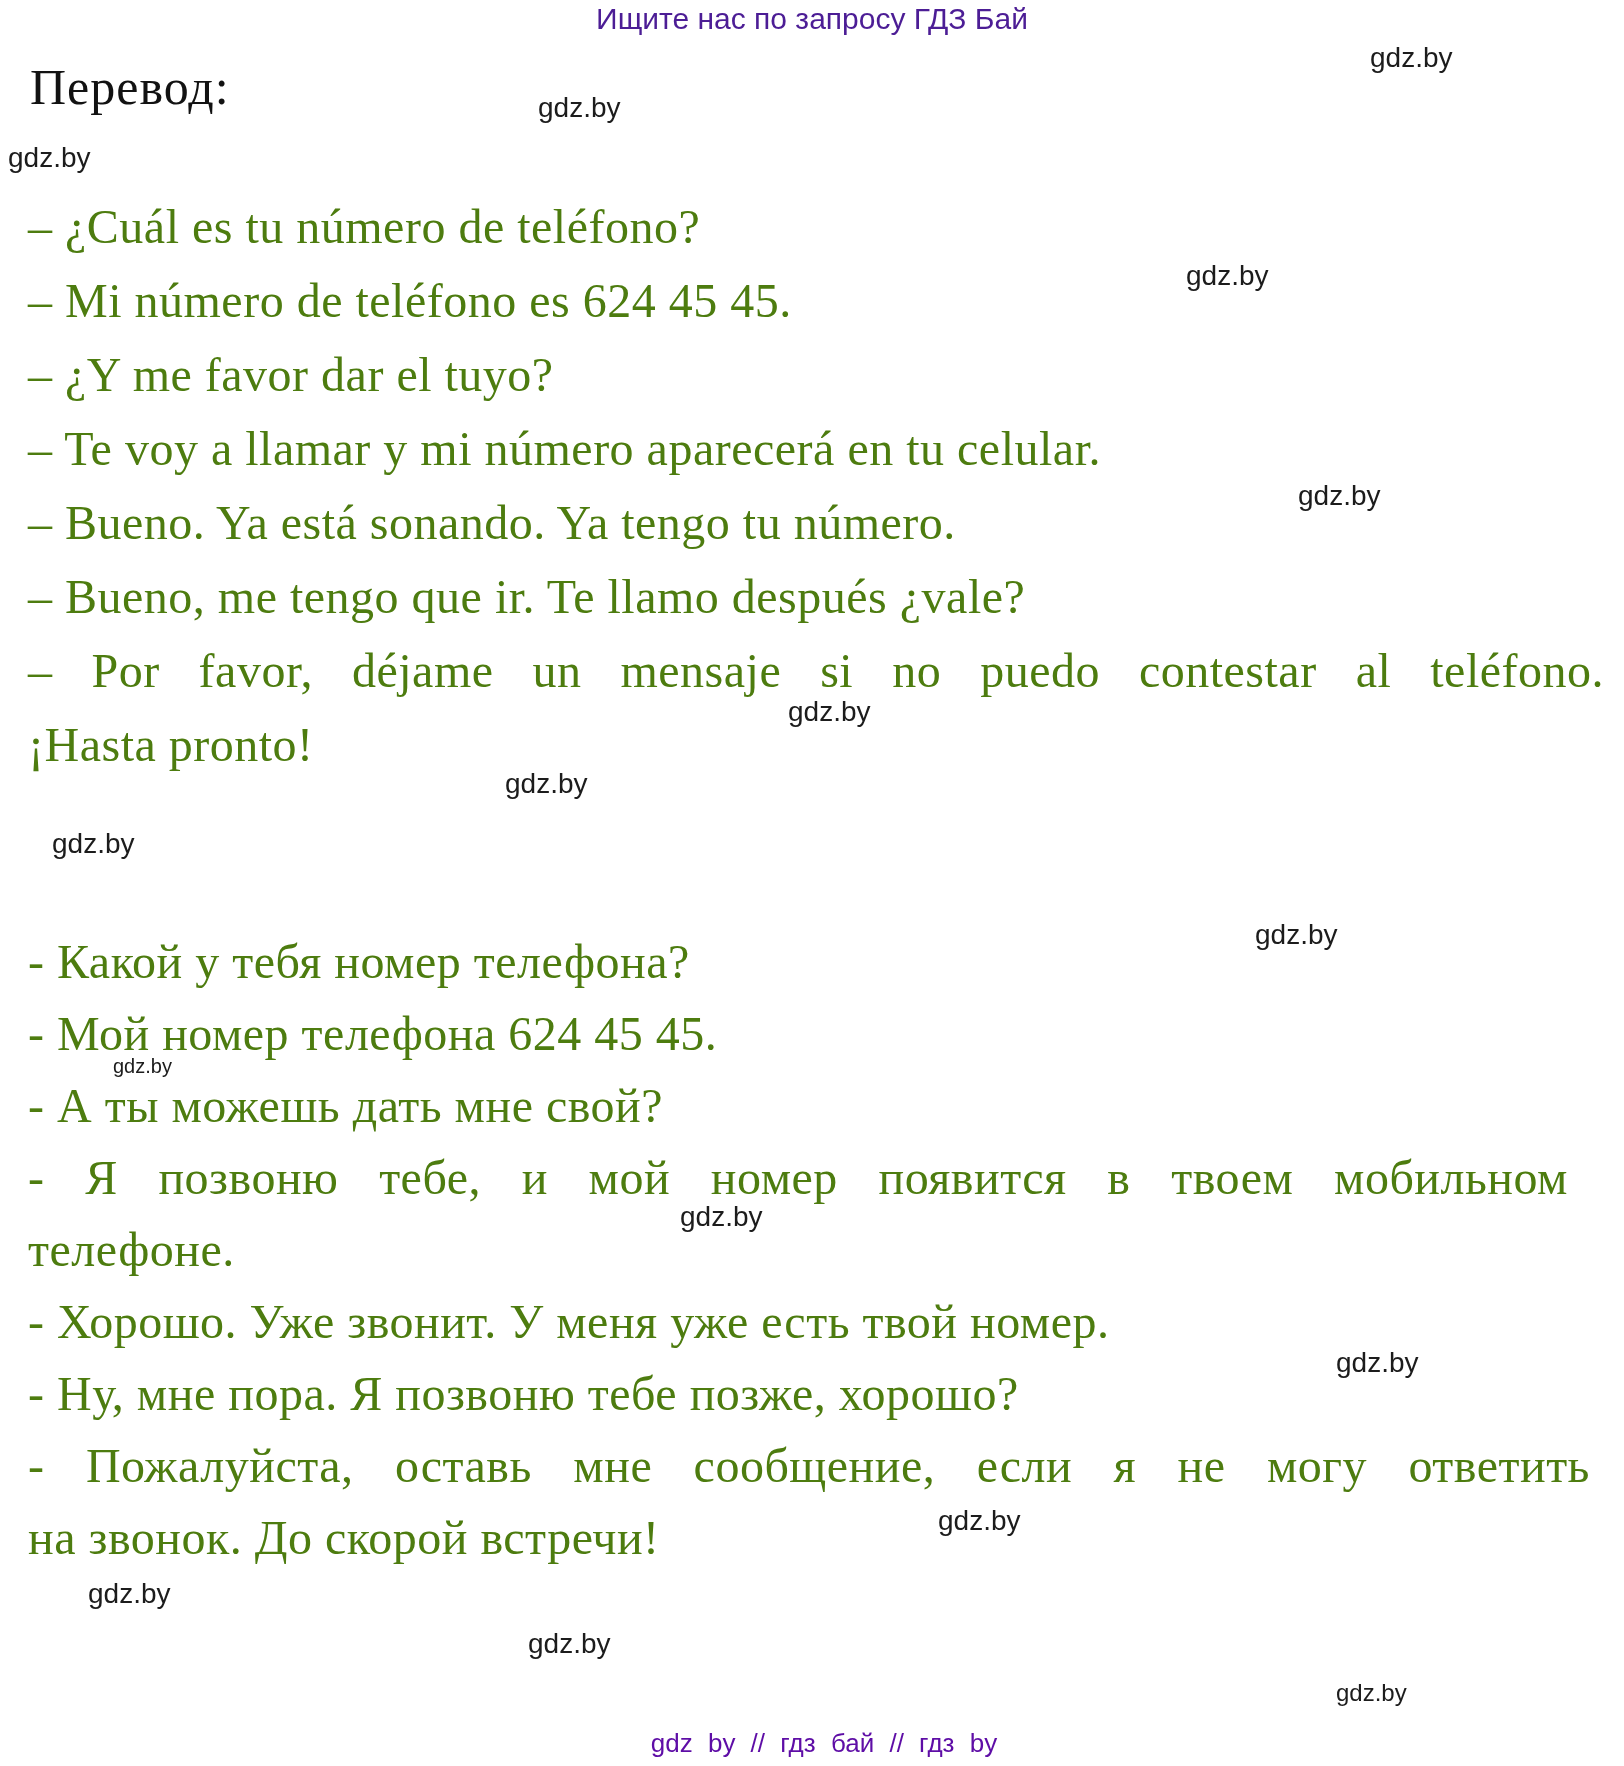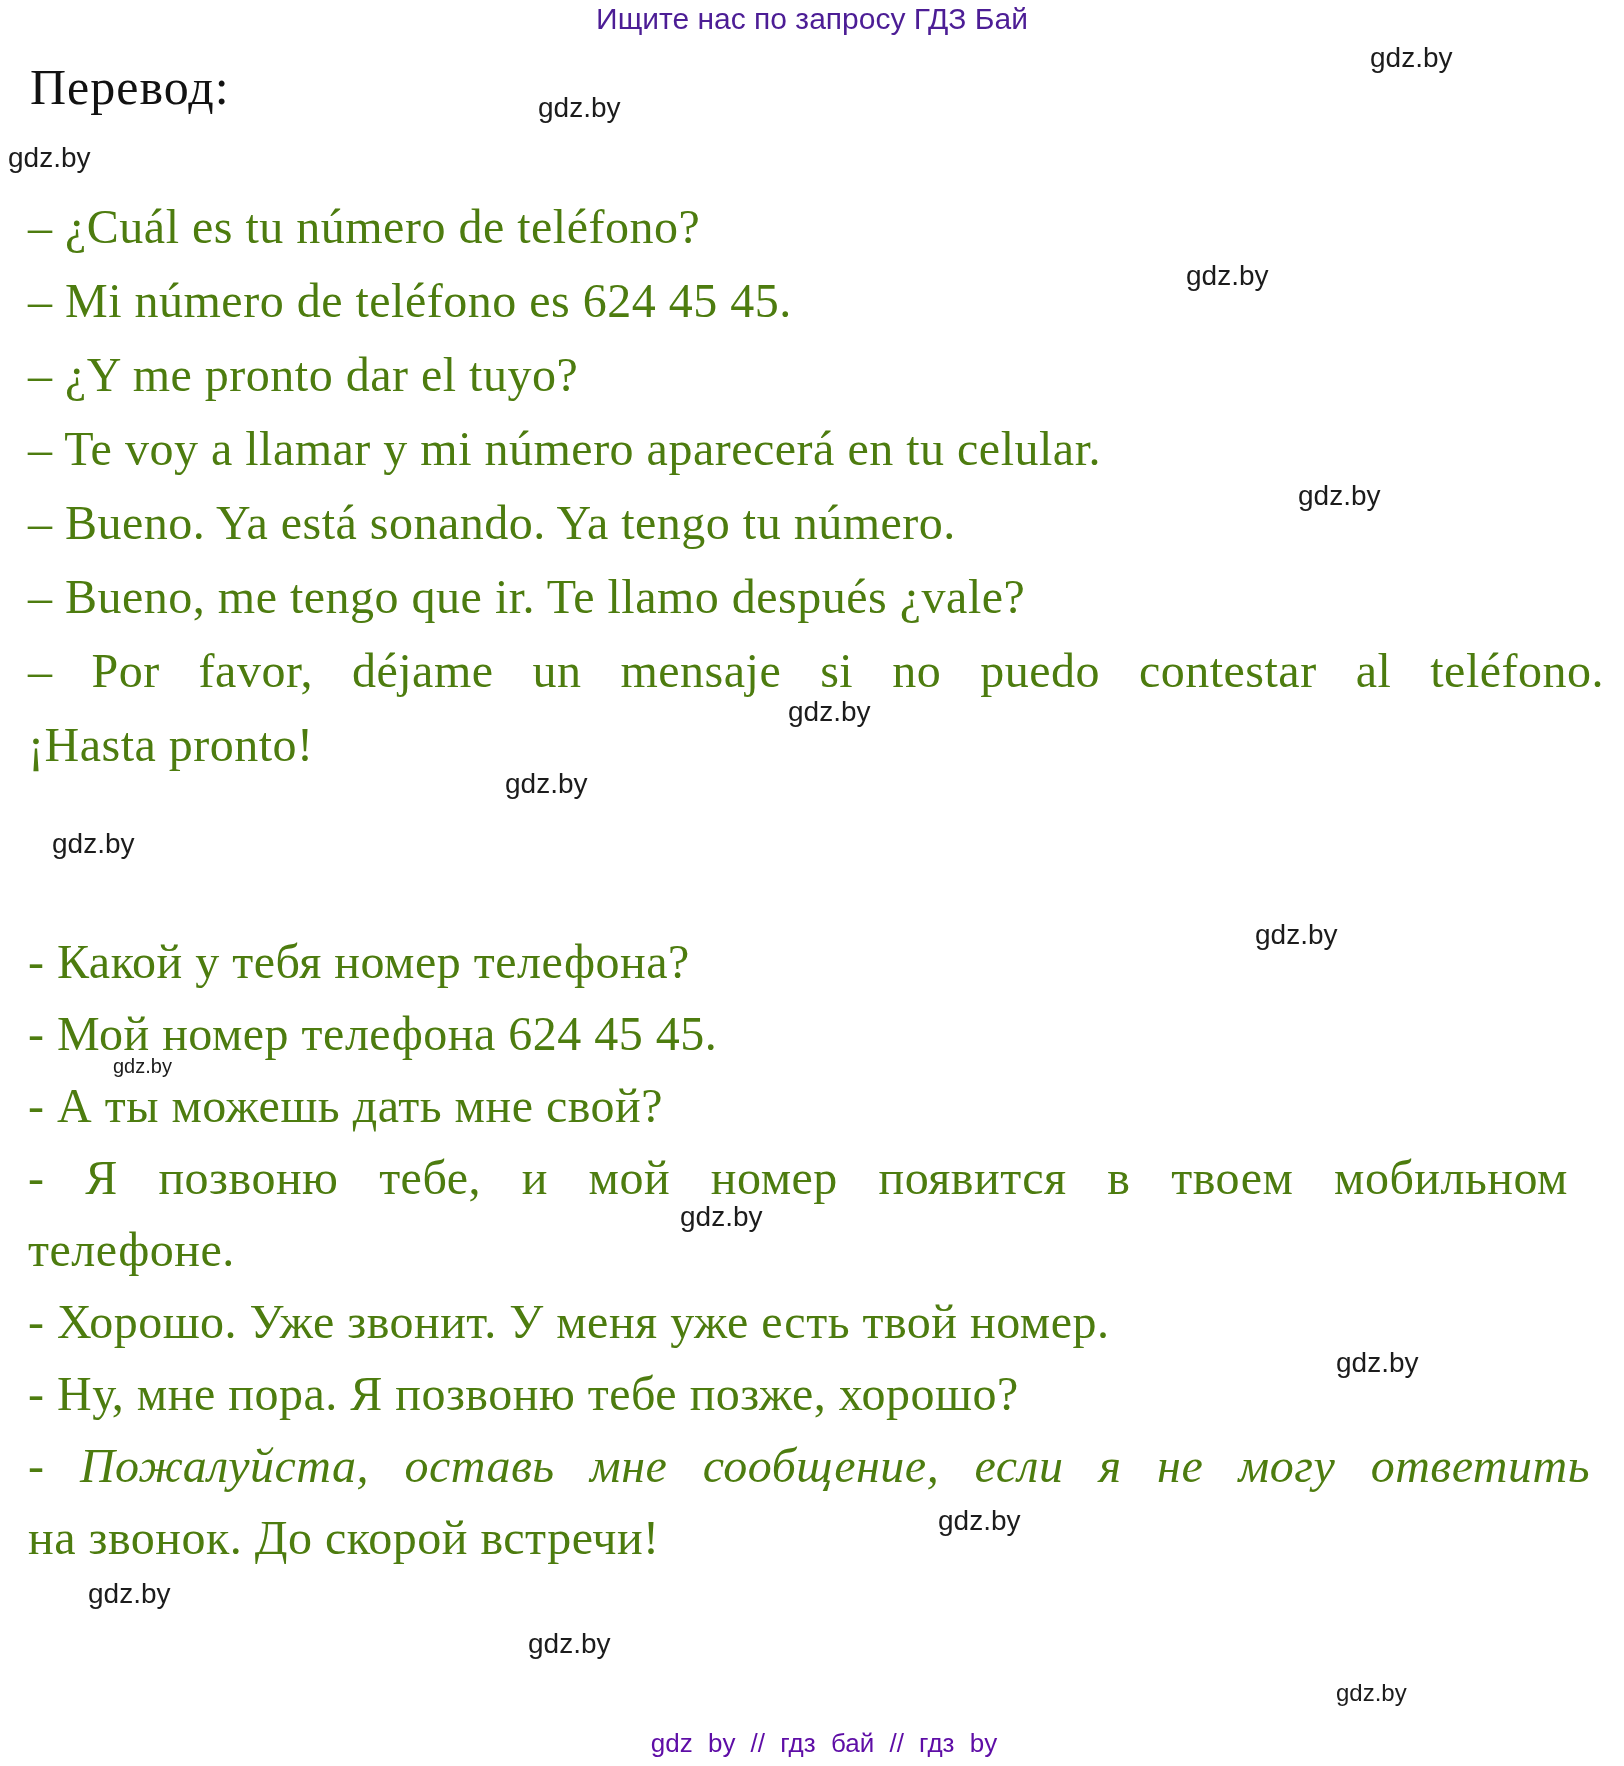--- a/index.html
+++ b/index.html
@@ -83,36 +83,36 @@
   <span class="wm" style="left:938px;  top:1507px;">gdz.by</span>
   <span class="wm" style="left:88px;   top:1580px;">gdz.by</span>
   <span class="wm" style="left:528px;  top:1630px;">gdz.by</span>
   <span class="wm wm-tail" style="left:1336px; top:1681px;">gdz.by</span>
 
   <div class="title">Перевод:</div>
 
   <div>
     <div class="line" style="top:200px;">– ¿Cuál es tu número de teléfono?</div>
     <div class="line" style="top:274px;">– Mi número de teléfono es 624 45 45.</div>
-    <div class="line" style="top:348px;">– ¿Y me pronto dar el tuyo?</div>
+    <div class="line" style="top:348px;">– ¿Y me favor dar el tuyo?</div>
     <div class="line" style="top:422px;">– Te voy a llamar y mi número aparecerá en tu celular.</div>
     <div class="line" style="top:496px;">– Bueno. Ya está sonando. Ya tengo tu número.</div>
     <div class="line" style="top:570px;">– Bueno, me tengo que ir. Te llamo después ¿vale?</div>
     <div class="line just" style="top:644px; width:1576px;">– Por favor, déjame un mensaje si no puedo contestar al teléfono.</div>
     <div class="line" style="top:718px;">¡Hasta pronto!</div>
   </div>
 
   <div>
     <div class="line" style="top:935px;">- Какой у тебя номер телефона?</div>
     <div class="line" style="top:1007px;">- Мой номер телефона 624 45 45.</div>
     <div class="line" style="top:1079px;">- А ты можешь дать мне свой?</div>
     <div class="line just" style="top:1151px; width:1540px;">- Я позвоню тебе, и мой номер появится в твоем мобильном</div>
     <div class="line" style="top:1223px;">телефоне.</div>
     <div class="line" style="top:1295px;">- Хорошо. Уже звонит. У меня уже есть твой номер.</div>
     <div class="line" style="top:1367px;">- Ну, мне пора. Я позвоню тебе позже, хорошо?</div>
-    <div class="line just" style="top:1439px; width:1562px;font-style:italic;">- Пожалуйста, оставь мне сообщение, если я не могу ответить</div>
+    <div class="line just" style="top:1439px; width:1562px;">- Пожалуйста, оставь мне сообщение, если я не могу ответить</div>
     <div class="line" style="top:1511px;">на звонок. До скорой встречи!</div>
   </div>
 
 
   <div class="footer">gdz by // гдз бай // гдз by</div>
 
 </div>
 
 </body></html>

